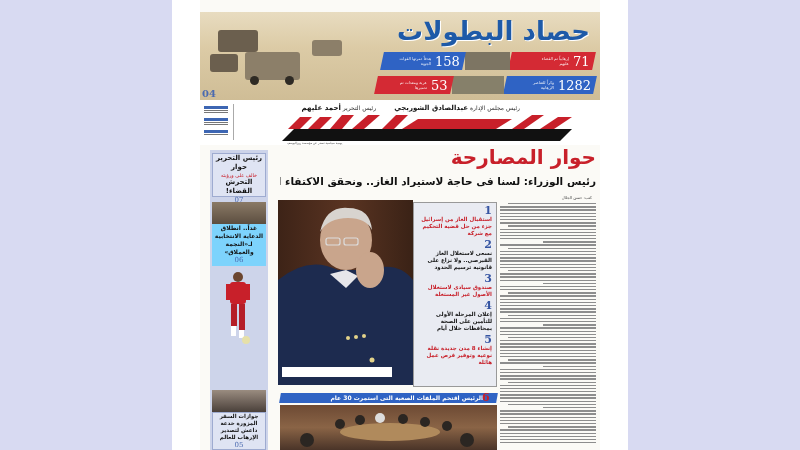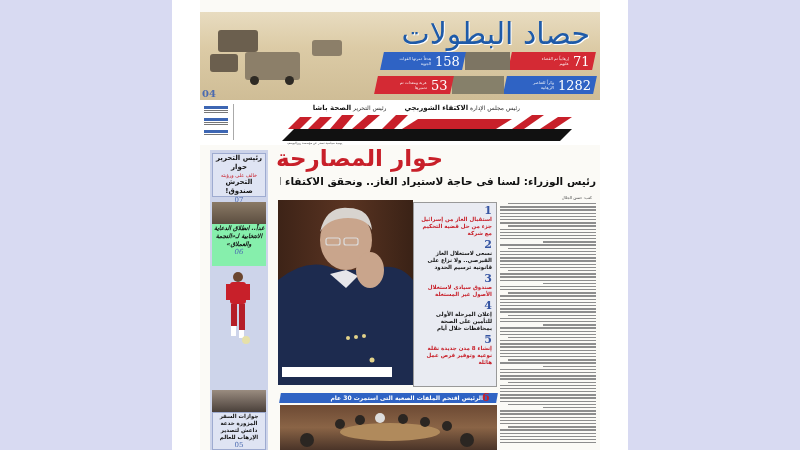--- a/index.html
+++ b/index.html
@@ -13,21 +13,21 @@
   .topstrip .pg { position: absolute; left: 2px; top: -2px; font-family: "DejaVu Serif", serif; font-size: 11px; color: #4a6ab0; font-weight: bold; }
   .topstrip .head { position: absolute; right: 4px; top: -4px; font-size: 12px; font-weight: bold; color: #c8202a; direction: rtl; white-space: nowrap; }
 
   
   .banner { position: absolute; left: 0; top: 12px; width: 400px; height: 88px;
     background: linear-gradient(180deg, #e8dcc0 0%, #dccba6 40%, #cfbd96 100%); overflow: hidden; }
   .banner .sidenum { position: absolute; left: 2px; font-family: "DejaVu Serif", serif; font-size: 10px; color: #4a6ab0; font-weight:bold; }
   .vehicle { position: absolute; background: #8c7f69; border-radius: 3px; }
   .vehicle.dark { background: #6b5f4e; }
   .wheel { position: absolute; width: 9px; height: 9px; border-radius: 50%; background: #2e2a24; }
-  .banner-title { position: absolute; right: 10px; top: 4px; font-size: 30px; font-weight: normal; color: #1e5aa8; direction: rtl; white-space: nowrap; text-shadow: 1px 1px 0 #fff; }
+  .banner-title { position: absolute; right: 10px; top: 4px; font-size: 26px; font-weight: bold; color: #1e5aa8; direction: rtl; white-space: nowrap; text-shadow: 1px 1px 0 #fff; }
   .stat { position: absolute; height: 18px; color: #fff; display: flex; align-items: center; direction: rtl; padding: 0 4px; transform: skewX(-12deg); }
   .stat .num { font-family: "DejaVu Serif", serif; font-size: 13px; margin-left: 4px; transform: skewX(12deg); }
   .stat .txt { font-size: 4px; line-height: 5px; width: 34px; transform: skewX(12deg); opacity: .9; }
   .stat.red { background: #d42a34; }
   .stat.blue { background: #2f63c4; }
   .thumb { position: absolute; height: 18px; background: #7d7563; }
 
   
   .mast { position: absolute; left: 0; top: 100px; width: 400px; height: 45px; background: #fff; }
   .mast .infobox { position: absolute; left: 4px; width: 24px; height: 10px; }
@@ -42,21 +42,21 @@
   
   .main { position: absolute; left: 0; top: 145px; width: 400px; height: 305px; }
   .leftcol { position: absolute; left: 10px; top: 5px; width: 58px; height: 300px; background: #cdd4ea; }
   .lc-block { position: absolute; left: 2px; width: 54px; background: #dfe4f3; border: 1px solid #9eabd0; }
   .lc-head { font-size: 7px; font-weight: bold; color: #111; text-align: center; direction: rtl; line-height: 9px; }
   .lc-red { font-size: 5px; color: #c8202a; text-align: center; }
   .lc-pg { font-family: "DejaVu Serif", serif; font-size: 7px; color: #4a6ab0; text-align: center; }
   .lc-img { position: absolute; left: 2px; width: 54px; }
   .player { position: absolute; left: 12px; top: 120px; width: 32px; height: 75px; }
 
-  .headline { position: absolute; left: 76px; top: 0; width: 320px; text-align: left; font-size: 23px; font-weight: bold; color: #c8202a; direction: rtl; letter-spacing: 0; }
+  .headline { position: absolute; left: 76px; top: 0; width: 320px; text-align: right; font-size: 20px; font-weight: bold; color: #c8202a; direction: rtl; letter-spacing: 0; }
   .subhead { position: absolute; left: 80px; top: 30px; width: 316px; text-align: right; font-size: 10.5px; font-weight: bold; color: #111; direction: rtl; white-space: nowrap; overflow: hidden; }
   .byline { position: absolute; right: 8px; top: 50px; font-size: 4px; color: #444; direction: rtl; }
 
   .photo { position: absolute; left: 78px; top: 55px; width: 135px; height: 185px; background: linear-gradient(90deg, #3d2317 0%, #5a3422 50%, #3a2216 100%); overflow: hidden; }
   .photo .caption-bar { position: absolute; left: 4px; bottom: 8px; width: 110px; height: 10px; background: #fff; }
 
   .points { position: absolute; left: 213px; top: 57px; width: 84px; height: 185px; background: #e9ebf2; border: 1px solid #999; padding: 2px 4px; direction: rtl; }
   .pt { margin-bottom: 2px; }
   .pt .n { font-family: "DejaVu Serif", serif; font-size: 11px; color: #3554a2; font-weight: bold; line-height: 11px; }
   .pt .t { font-size: 5.5px; line-height: 7px; font-weight: bold; }
@@ -124,22 +124,22 @@
         <div class="ln"></div>
         <div class="ln"></div>
       </div>
     <div class="infobox" style="top:30px;">
         <div class="tag"></div>
         <div class="ln"></div>
       </div>
     <div class="vline"></div>
 
     <div class="credits">
-      <span><span>رئيس مجلس الإدارة</span> <b>الاكتفاء الشوربجي</b></span>
-      <span><span>رئيس التحرير</span> <b>الصحة باشا</b></span>
+      <span><span>رئيس مجلس الإدارة</span> <b>عبدالصادق الشوربجي</b></span>
+      <span><span>رئيس التحرير</span> <b>أحمد عليهم</b></span>
     </div>
 
     <svg class="logo" viewBox="0 0 290 26">
       <polygon points="0,26 12,14 290,14 278,26" fill="#111"></polygon>
       <polygon points="6,14 18,2 30,2 18,14" fill="#c8202a"></polygon>
       <polygon points="26,14 38,2 50,2 38,14" fill="#c8202a"></polygon>
       <polygon points="48,14 60,0 72,0 60,14" fill="#c8202a"></polygon>
       <polygon points="70,14 86,0 98,0 82,14" fill="#c8202a"></polygon>
       <polygon points="100,14 114,0 126,0 112,14" fill="#c8202a"></polygon>
       <polygon points="120,14 136,4 230,4 214,14" fill="#c8202a"></polygon>
@@ -148,25 +148,25 @@
     </svg>
     <div class="logo-sub">يومية سياسية تصدر عن مؤسسة روزاليوسف</div>
   </div>
 
   <div class="main">
 
     <div class="leftcol">
       <div class="lc-block" style="top:3px;height:44px;">
         <div class="lc-head">رئيس التحرير حوار</div>
         <div class="lc-red">خالف على ورؤيته</div>
-        <div class="lc-head">التحرش صندوق!</div>
+        <div class="lc-head">التحرش القضاء!</div>
         <div class="lc-pg">07</div>
       </div>
       <div class="lc-img" style="top:52px;height:22px;background:linear-gradient(180deg,#8a7a66,#5c4e40);"></div>
-      <div class="lc-block" style="top:74px;height:42px;background:#86efac;border:none;font-style:italic;">
+      <div class="lc-block" style="top:74px;height:42px;background:#7dd3fc;border:none;">
         <div class="lc-head" style="font-size:6px;line-height:8px;">غداً.. انطلاق الدعاية الانتخابية لـ«النجمة والعملاق»</div>
         <div class="lc-pg">06</div>
       </div>
       <svg class="player" viewBox="0 0 32 75">
         <circle cx="16" cy="7" r="5" fill="#6b4630"></circle>
         <rect x="8" y="12" width="16" height="22" rx="3" fill="#c8202a"></rect>
         <rect x="4" y="14" width="5" height="16" fill="#c8202a"></rect>
         <rect x="23" y="14" width="5" height="16" fill="#c8202a"></rect>
         <rect x="9" y="34" width="6" height="22" fill="#b51e28"></rect>
         <rect x="17" y="34" width="6" height="26" fill="#b51e28"></rect>

